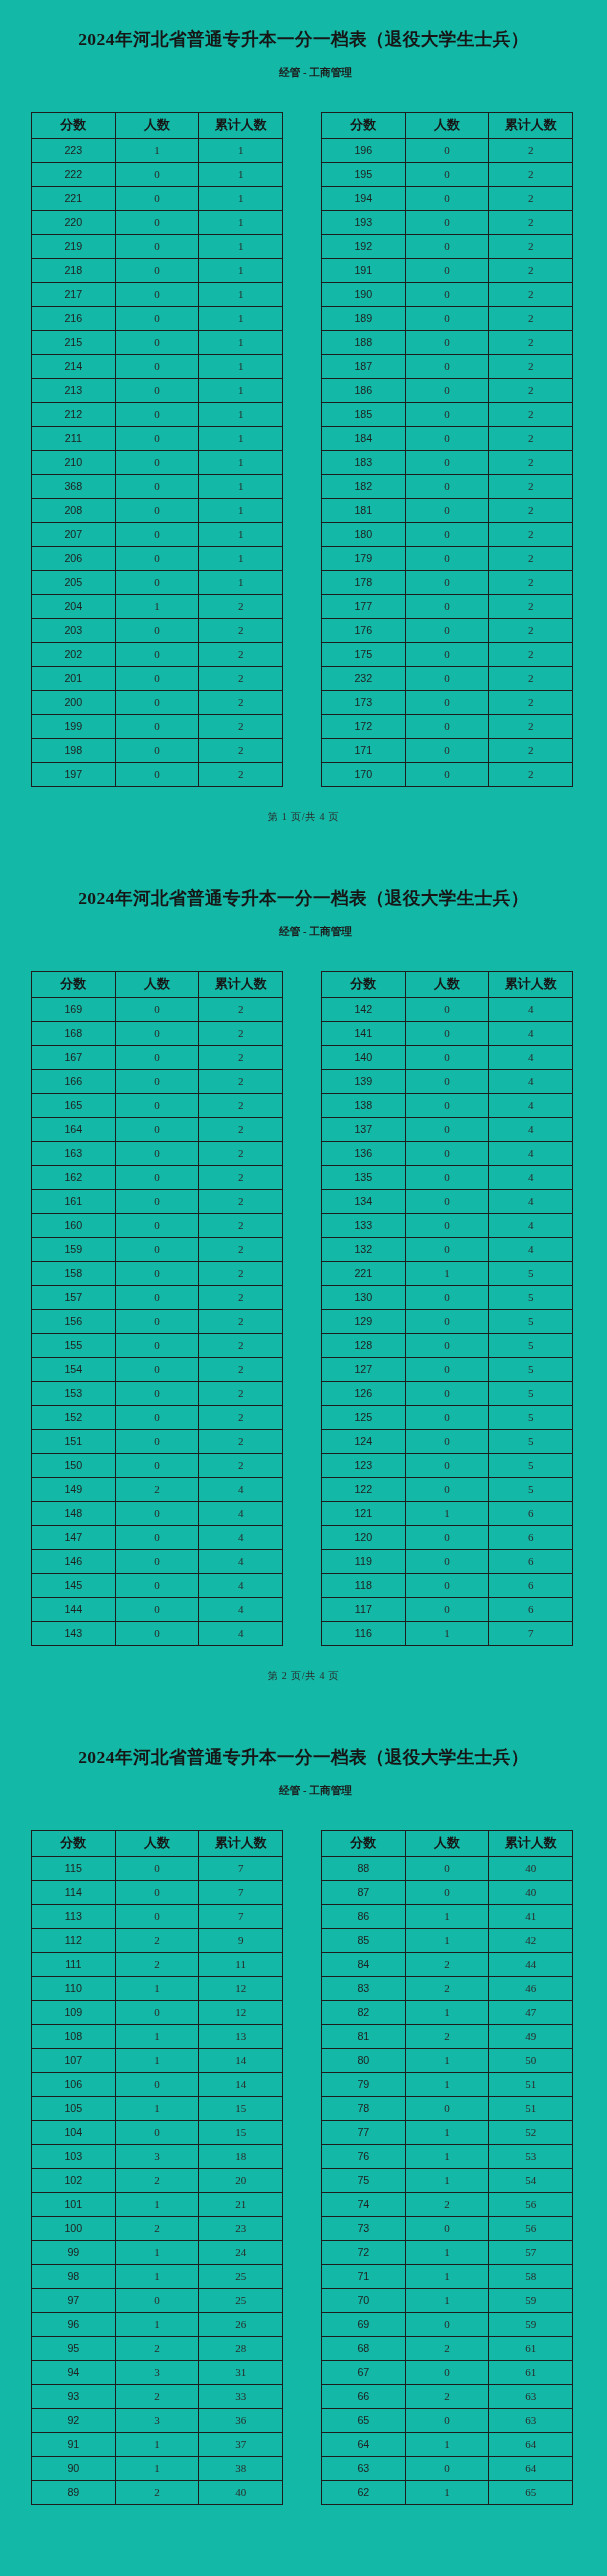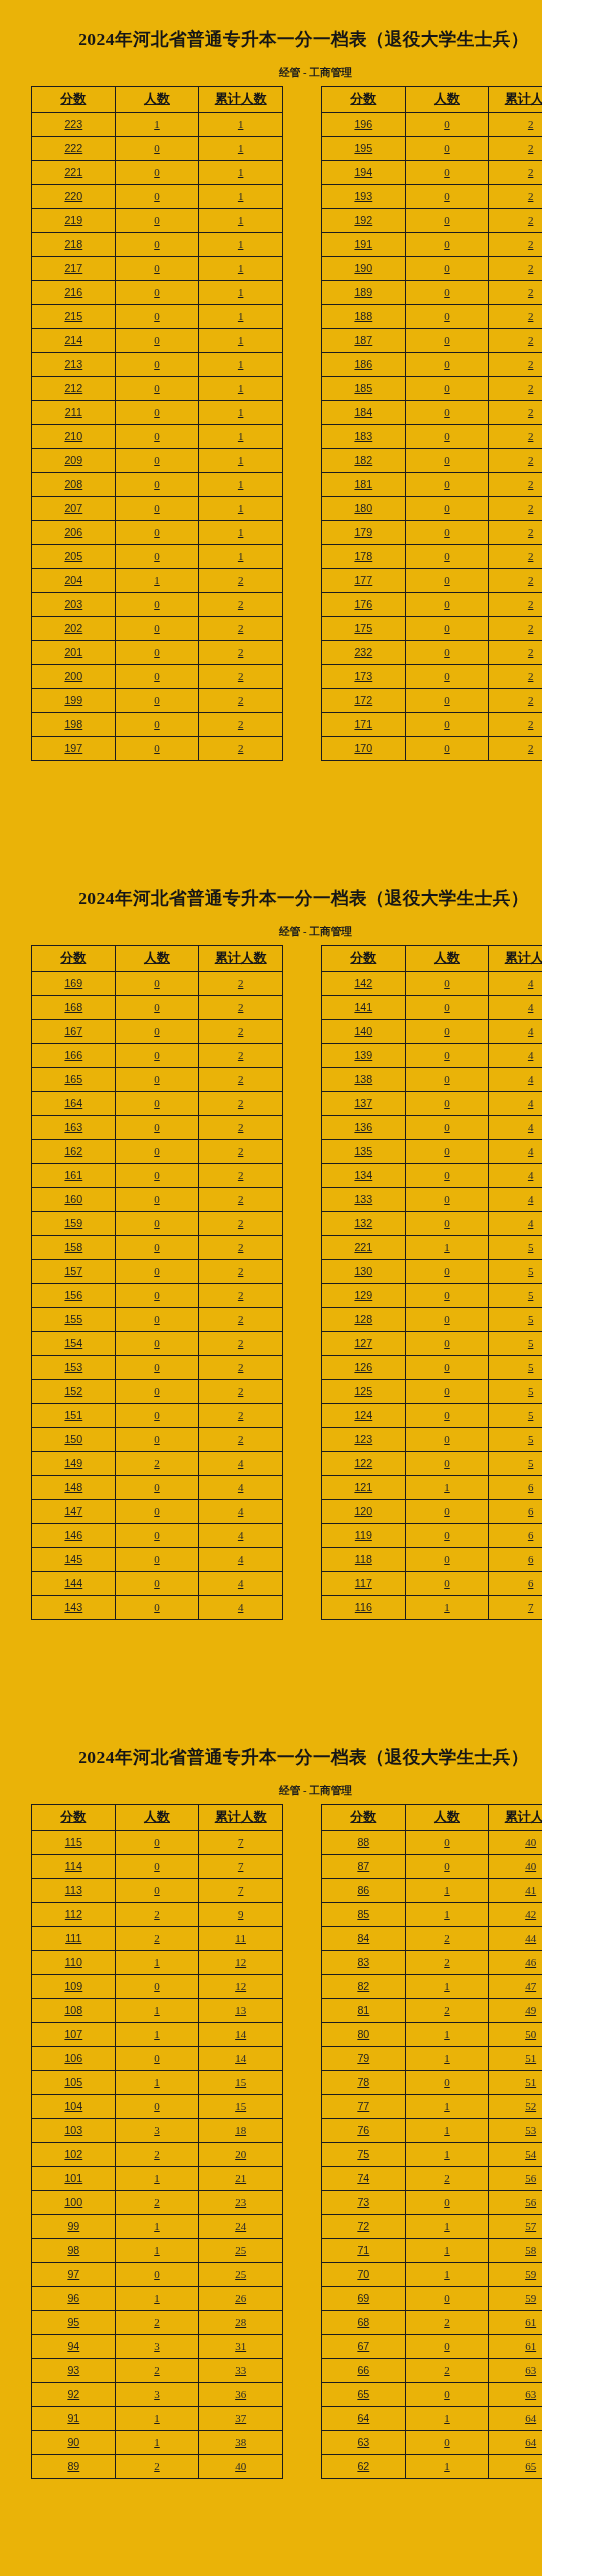--- a/index.html
+++ b/index.html
@@ -10,23 +10,23 @@
   body {
     width: 607px;
     font-family: "Liberation Serif", "DejaVu Serif", serif;
     color: #1c1c1c;
   }
   #document-root {
     width: 607px;
   }
   .page {
     position: relative;
-    width: 542px;
+    width: 607px;
     height: 859px;
-    background: #eab308;
+    background: #14b8a6;
     overflow: hidden;
   }
   .title {
     position: absolute;
     top: 29px;
     left: 0;
     width: 607px;
     margin: 0;
     text-align: center;
     font-family: "Liberation Serif", "DejaVu Serif", serif;
@@ -44,25 +44,24 @@
     margin: 12px;
     text-align: center;
     font-family: "Liberation Serif", "DejaVu Serif", serif;
     font-weight: 700;
     font-size: 10.7px;
     line-height: 13.8px;
     color: #1c1c1c;
   }
   table.score-table {
     position: absolute;
-    top: 86px;
+    top: 112px;
     width: 252px;
     border-collapse: collapse;
     table-layout: fixed;
-    text-decoration: underline;
   }
   table.score-table.left  { left: 31px; }
   table.score-table.right { left: 321px; }
   .score-table th, .score-table td {
     border: 1.5px solid #1d1d1d;
     text-align: center;
     vertical-align: middle;
     padding: 0;
     overflow: hidden;
   }
@@ -176,21 +175,21 @@
             <td class="score">211</td>
             <td class="num">0</td>
             <td class="num">1</td>
           </tr>
           <tr>
             <td class="score">210</td>
             <td class="num">0</td>
             <td class="num">1</td>
           </tr>
           <tr>
-            <td class="score">209</td>
+            <td class="score">368</td>
             <td class="num">0</td>
             <td class="num">1</td>
           </tr>
           <tr>
             <td class="score">208</td>
             <td class="num">0</td>
             <td class="num">1</td>
           </tr>
           <tr>
             <td class="score">207</td>
@@ -388,20 +387,21 @@
             <td class="num">0</td>
             <td class="num">2</td>
           </tr>
           <tr>
             <td class="score">170</td>
             <td class="num">0</td>
             <td class="num">2</td>
           </tr>
         </tbody>
     </table>
+    <div class="footer">第 1 页/共 4 页</div>
   </section>
 
   <section class="page">
     <h1 class="title">2024年河北省普通专升本一分一档表（退役大学生士兵）</h1>
     <h2 class="subtitle">经管 - 工商管理</h2>
     <table class="score-table left">
       <thead>
           <tr>
             <th>分数</th>
             <th>人数</th>
@@ -685,20 +685,21 @@
             <td class="num">0</td>
             <td class="num">6</td>
           </tr>
           <tr>
             <td class="score">116</td>
             <td class="num">1</td>
             <td class="num">7</td>
           </tr>
         </tbody>
     </table>
+    <div class="footer">第 2 页/共 4 页</div>
   </section>
 
   <section class="page">
     <h1 class="title">2024年河北省普通专升本一分一档表（退役大学生士兵）</h1>
     <h2 class="subtitle">经管 - 工商管理</h2>
     <table class="score-table left">
       <thead>
           <tr>
             <th>分数</th>
             <th>人数</th>

